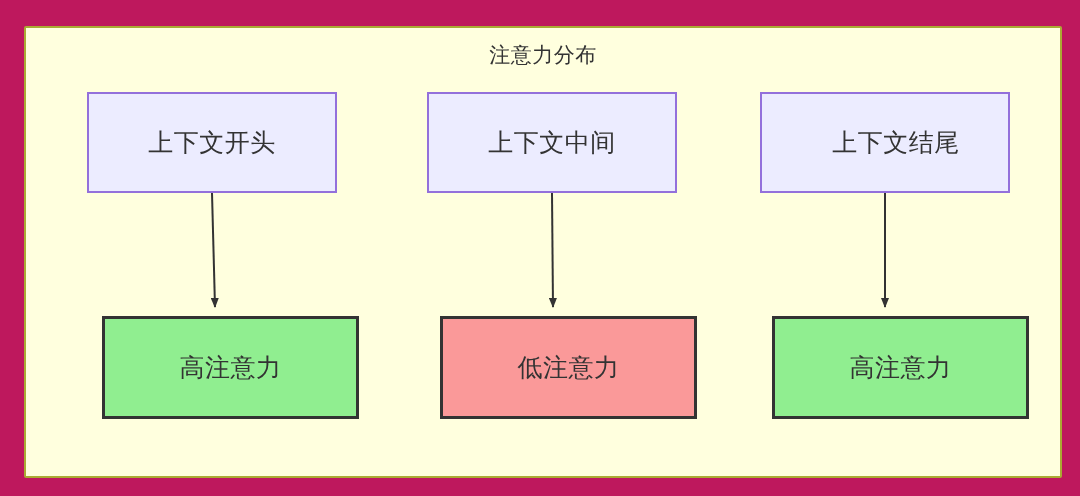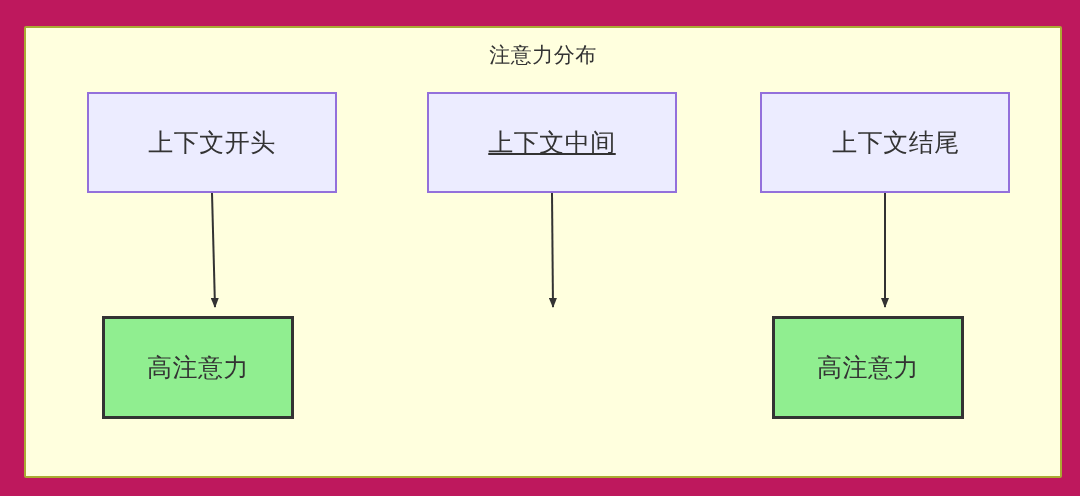--- a/index.html
+++ b/index.html
@@ -55,33 +55,33 @@
     letter-spacing: 0.5px;
     white-space: nowrap;
   }
   .node-source {
     background: #ececff;
     border: 2px solid #9370db;
     width: 250px;
     height: 101px;
   }
   .node-result {
-    width: 192px;
+    width: 257px;
     height: 103px;
     border: 3px solid #333333;
   }
   .fill-high {
     background: #90ee90;
   }
   .fill-low {
     background: #fa9999;
   }
   
   .col-1 { left: 87px; }
-  .col-2 { left: 427px; text-decoration: underline; }
+  .col-2 { left: 427px; }
   .col-3 { left: 760px; padding-left: 22px; }
   .row-top { top: 92px; }
 
   .res-1 { left: 102px; }
   .res-2 { left: 440px; }
   .res-3 { left: 772px; }
   .row-bottom { top: 316px; }
 
   
   .edges {
@@ -125,17 +125,20 @@
   <div class="node node-source col-2 row-top">
     <span>上下文中间</span>
   </div>
   <div class="node node-source col-3 row-top">
     <span>上下文结尾</span>
   </div>
 
   <div class="node node-result fill-high res-1 row-bottom">
     <span>高注意力</span>
   </div>
+  <div class="node node-result fill-low res-2 row-bottom">
+    <span>低注意力</span>
+  </div>
   <div class="node node-result fill-high res-3 row-bottom">
     <span>高注意力</span>
   </div>
 
 </div>
 
 </body></html>

